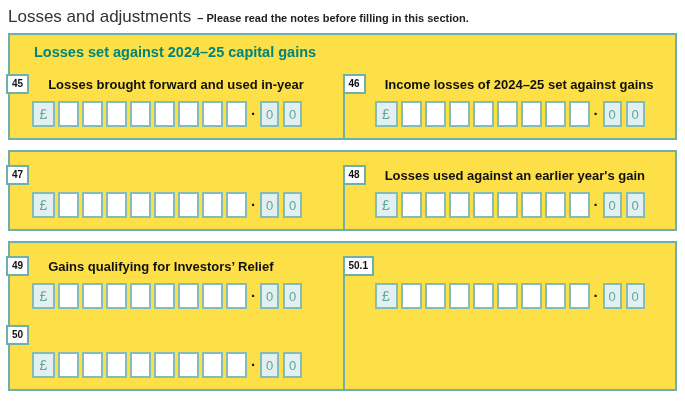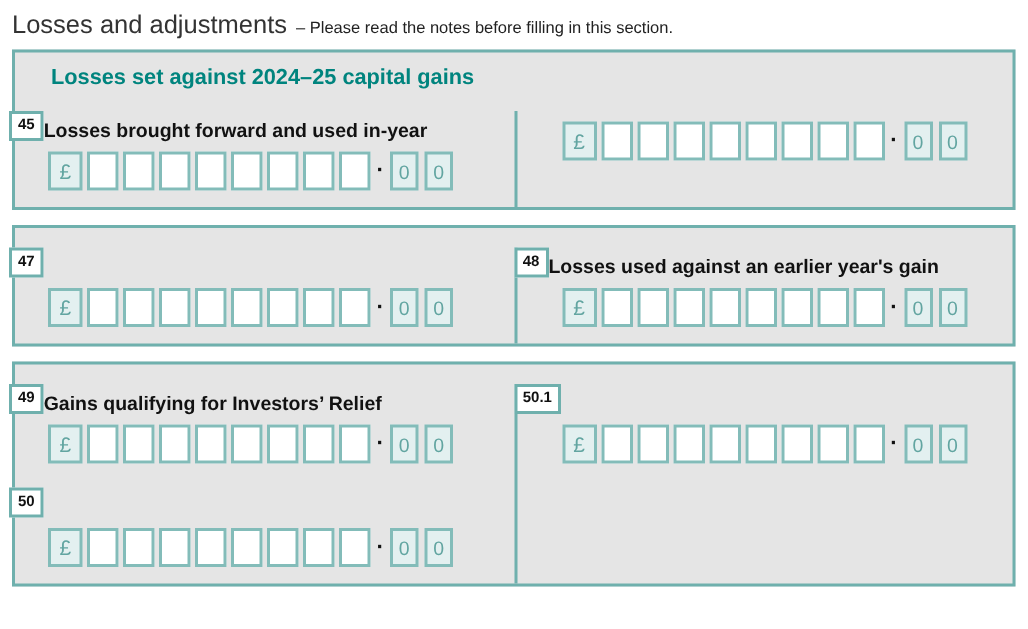--- a/index.html
+++ b/index.html
@@ -8,37 +8,37 @@
     width: 685px; height: 419px;
     background: #ffffff;
     font-family: "Liberation Sans", sans-serif;
     overflow: hidden;
   }
   .header { padding: 7px 10px 6px 8px; white-space: nowrap; }
   .page-title {
     font-size: 17px; font-weight: 400; color: #333333; letter-spacing: 0;
   }
   .page-subtitle {
-    font-size: 11px; font-weight: 400; color: #222222; margin-left: 6px; text-align: right;
+    font-size: 11px; font-weight: 700; color: #222222; margin-left: 6px; text-align: right;
   }
   .section {
     margin: 0 8px 10px 8px;
-    background: #e5e5e5;
+    background: #fde047;
     border: 2px solid #6fb0ad;
   }
   .sec-heading {
     color: #00847e; font-weight: 700; font-size: 14.5px;
     padding: 9px 0 0 24px; line-height: 17px;
   }
   .cols { display: flex; align-items: stretch; margin-top: 13px; }
   .col { width: 50%; position: relative; padding-bottom: 11px; }
   .col-right { border-left: 2px solid #6fb0ad; }
   .field { margin-top: 9px; }
   .field:first-child { margin-top: 0; }
-  .field-head { display: flex; align-items: flex-end; gap: 0; }
+  .field-head { display: flex; align-items: center; gap: 19px; }
   .numbox {
     flex: none;
     background: #ffffff;
     border: 2px solid #6fb0ad;
     color: #111111; font-weight: 700; font-size: 10px;
     line-height: 14px; min-width: 20px; text-align: center;
     padding: 1px 4px;
   }
   .col-left .numbox { margin-left: -4px; }
   .col-right .numbox { margin-left: -2px; }
@@ -96,20 +96,24 @@
             <span class="cell digit"></span>
             <span class="cell digit"></span>
           <span class="dot">·</span>
           <span class="cell pence">0</span>
           <span class="cell pence">0</span>
         </div>
       </div>
     </div>
     <div class="col col-right">
       <div class="field">
+        <div class="field-head">
+          <span class="numbox">46</span>
+          <span class="label">Income losses of 2024–25 set against gains</span>
+        </div>
         <div class="money">
           <span class="cell cur">£</span>
           <span class="cell digit"></span>
             <span class="cell digit"></span>
             <span class="cell digit"></span>
             <span class="cell digit"></span>
             <span class="cell digit"></span>
             <span class="cell digit"></span>
             <span class="cell digit"></span>
             <span class="cell digit"></span>

